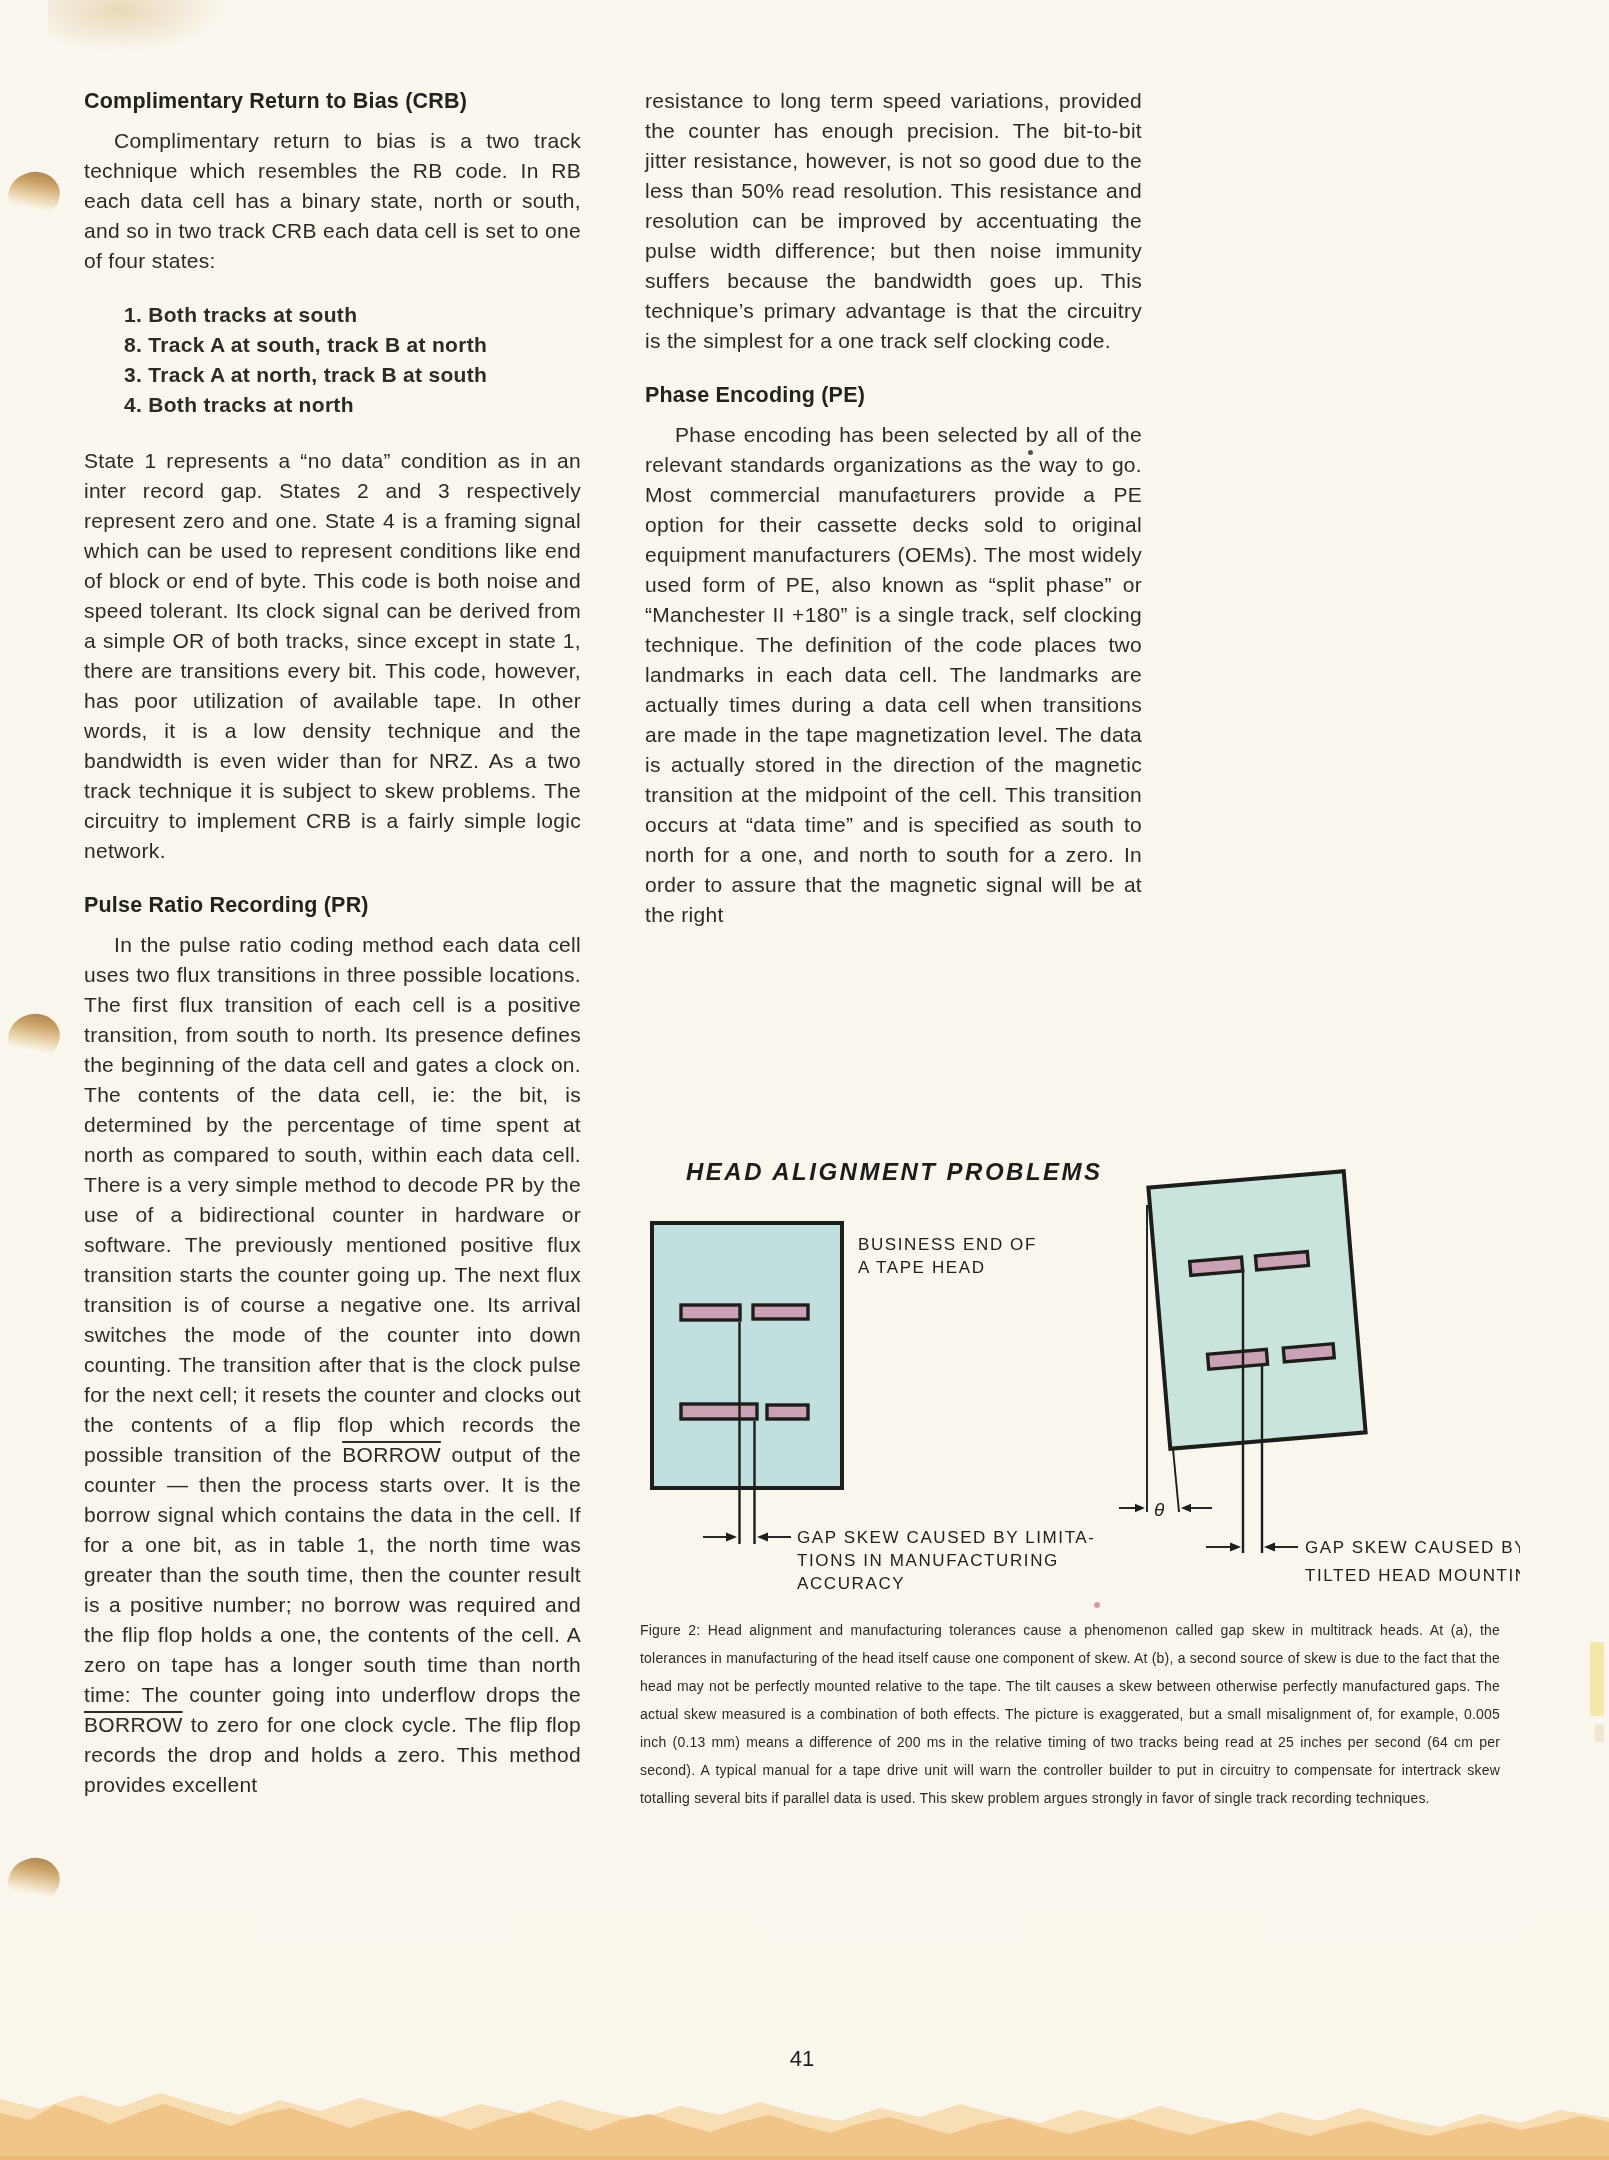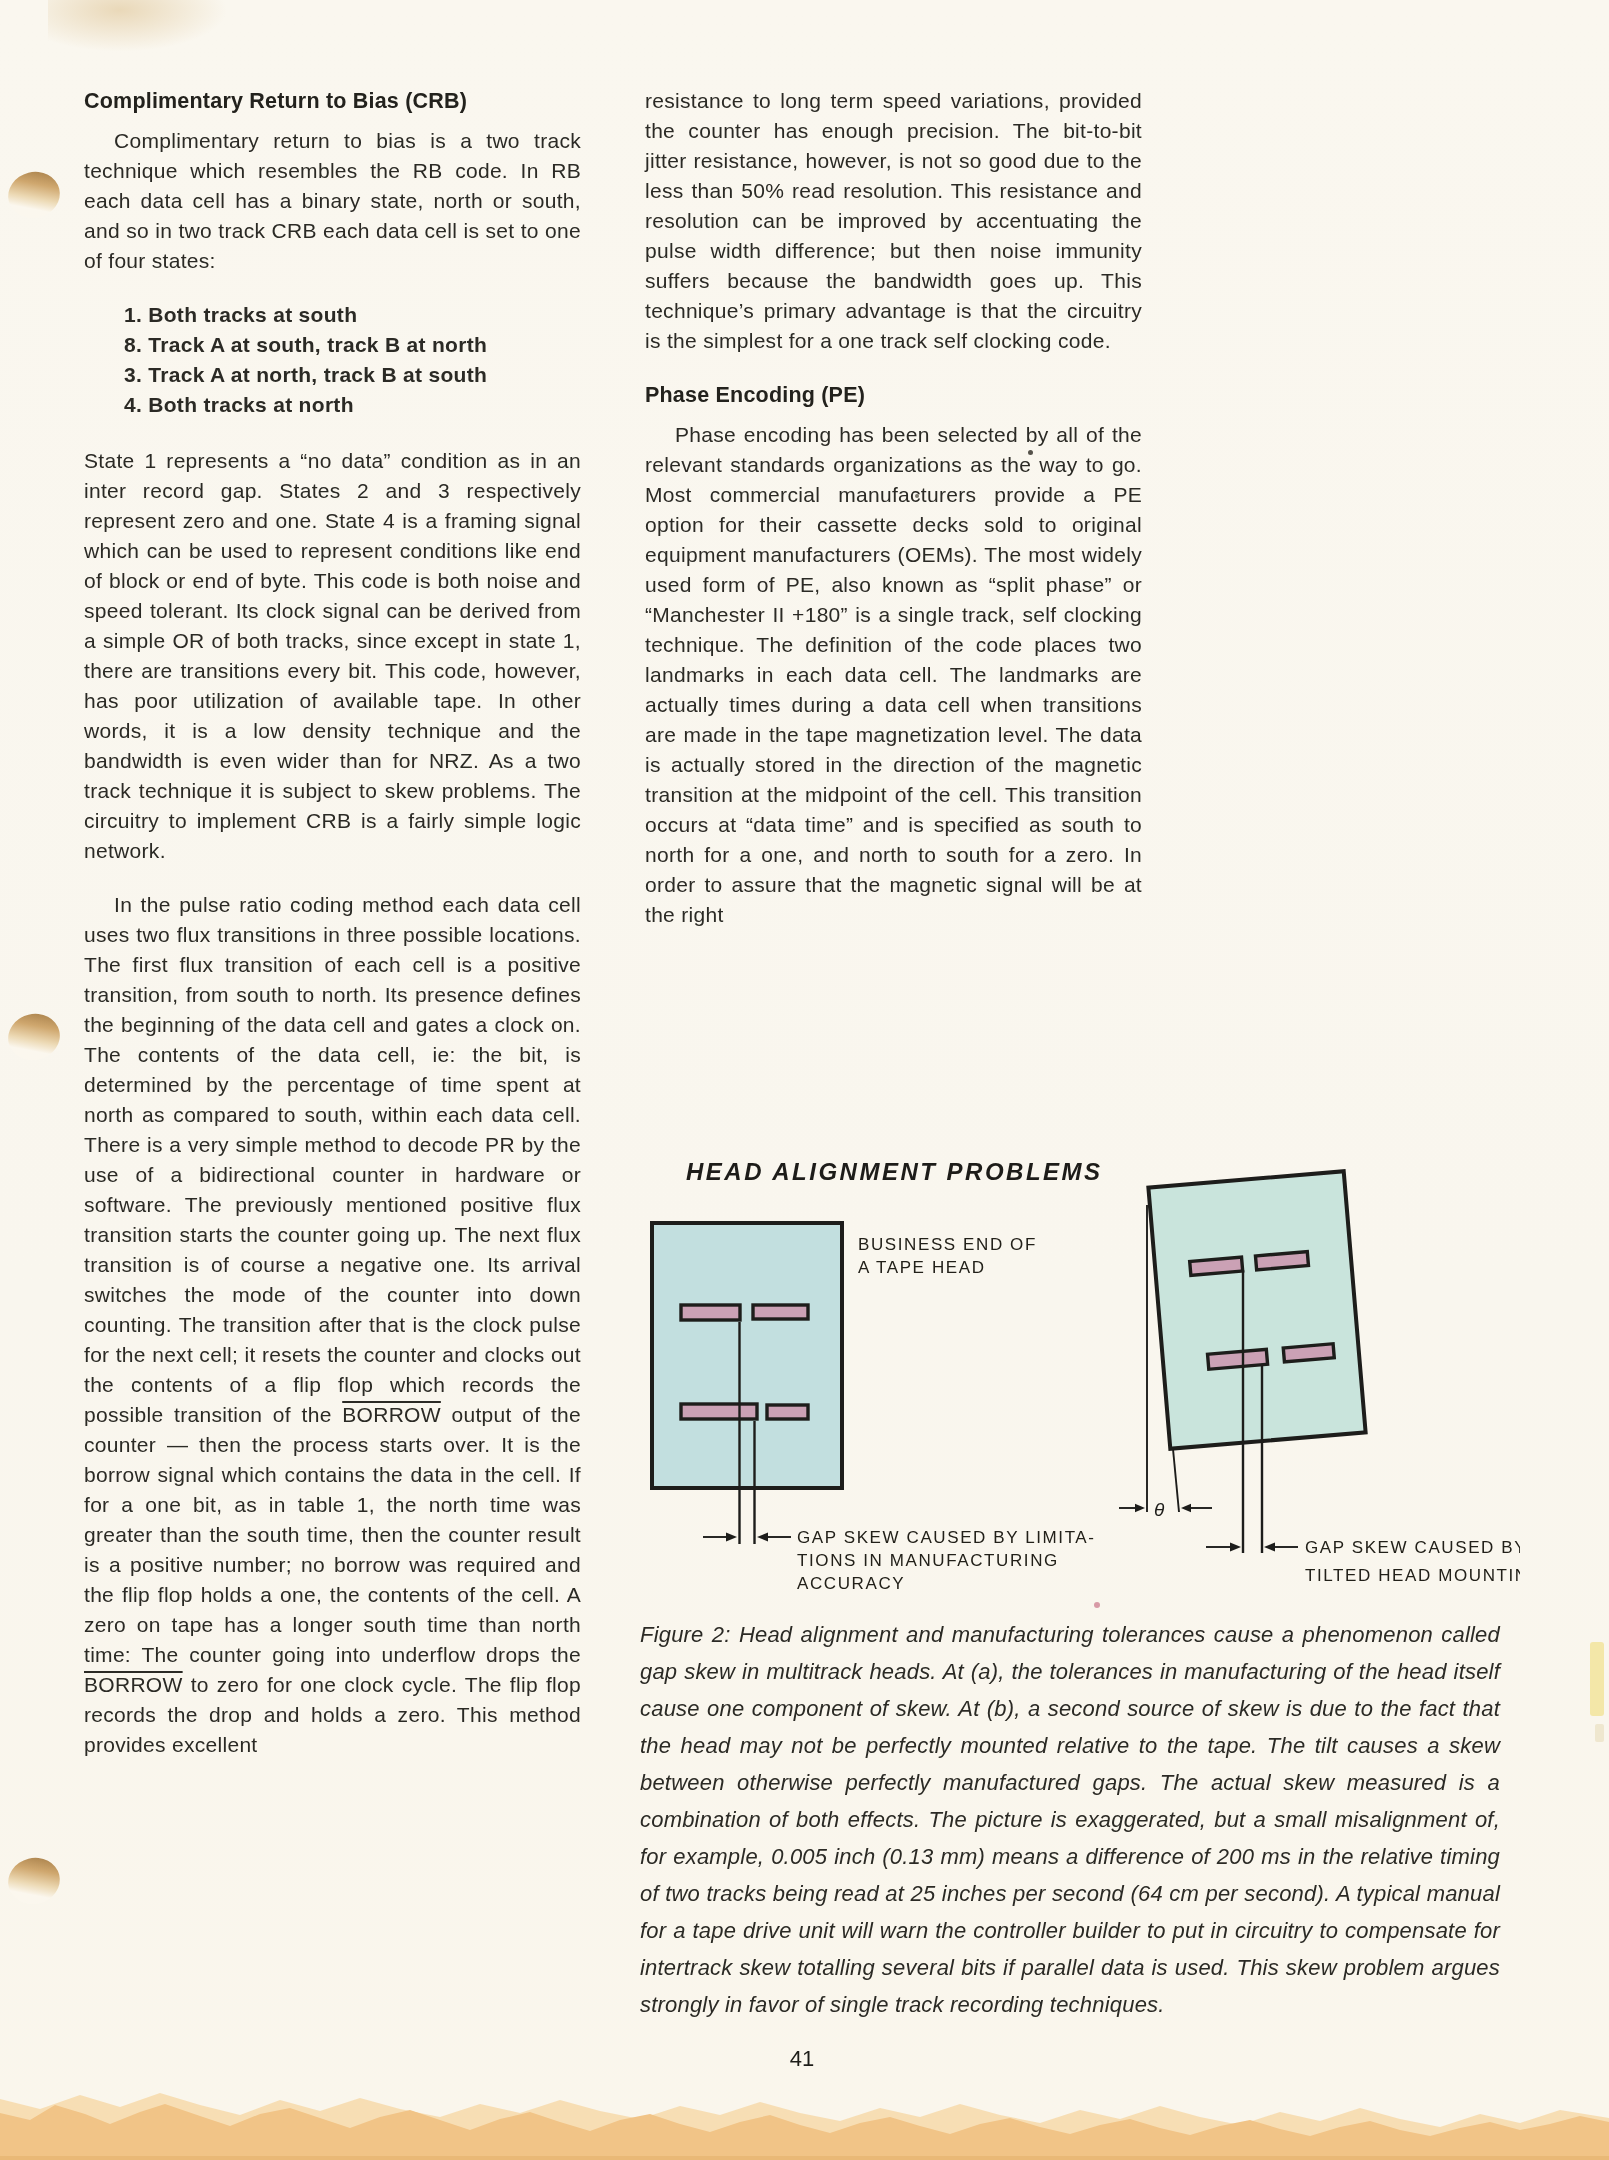--- a/index.html
+++ b/index.html
@@ -27,21 +27,21 @@
     margin:0 0 10px 0;
     letter-spacing:.2px;
     color:#23221d;
   }
   h3.head.spaced{margin-top:20px;}
   .numlist{margin:2px 0 26px 0;padding-left:40px;font-weight:bold;}
   .numlist div{line-height:30px;text-align:left;}
   .overline{text-decoration:overline;text-decoration-thickness:1.5px;}
   #fig-caption{
     position:absolute;left:640px;top:1616px;width:860px;
-    font-size:22px;line-height:37px;font-style:italic;
+    font-size:14px;line-height:28px;
     text-align:justify;letter-spacing:.2px;color:#2b2a25;
   }
   #page-number{
     position:absolute;left:762px;top:2026px;width:80px;
     text-align:center;font-size:22px;font-weight:normal;color:#1d1c18;margin-top:20px;
   }
   
   #figure-svg{position:absolute;left:600px;top:1140px;}
   .fig-title{
     font-size:24px;font-style:italic;font-weight:600;letter-spacing:2.5px;
@@ -91,20 +91,21 @@
   <div class="col" style="left:84px;top:86px;">
     <h3 class="head">Complimentary Return to Bias (CRB)</h3>
     <p class="indent">Complimentary return to bias is a two track technique which resembles the RB code. In RB each data cell has a binary state, north or south, and so in two track CRB each data cell is set to one of four states:</p>
     <div class="numlist">
       <div>1.  Both tracks at south</div>
       <div>8.  Track A at south, track B at north</div>
       <div>3.  Track A at north, track B at south</div>
       <div>4.  Both tracks at north</div>
     </div>
     <p>State 1 represents a “no data” condition as in an inter record gap. States 2 and 3 respectively represent zero and one. State 4 is a framing signal which can be used to represent conditions like end of block or end of byte. This code is both noise and speed tolerant. Its clock signal can be derived from a simple OR of both tracks, since except in state 1, there are transitions every bit. This code, however, has poor utilization of available tape. In other words, it is a low density technique and the bandwidth is even wider than for NRZ. As a two track technique it is subject to skew problems. The circuitry to implement CRB is a fairly simple logic network.</p>
+    <h3 class="head spaced">Pulse Ratio Recording (PR)</h3>
     <p class="indent"><span>In the pulse ratio coding method each data cell uses two flux transitions in three possible locations. The first flux transition of each cell is a positive transition, from south to north. Its presence defines the beginning of the data cell and gates a clock on. The contents of the data cell, ie: the bit, is determined by the percentage of time spent at north as compared to south, within each data cell. There is a very simple method to decode PR by the use of a bidirectional counter in hardware or software. The previously mentioned positive flux transition starts the counter going up. The next flux transition is of course a negative one. Its arrival switches the mode of the counter into down counting. The transition after that is the clock pulse for the next cell; it resets the counter and clocks out the contents of a flip flop which records the possible transition of the </span><span class="overline">BORROW</span><span> output of the counter — then the process starts over. It is the borrow signal which contains the data in the cell. If for a one bit, as in table 1, the north time was greater than the south time, then the counter result is a positive number; no borrow was required and the flip flop holds a one, the contents of the cell. A zero on tape has a longer south time than north time: The counter going into underflow drops the </span><span class="overline">BORROW</span><span> to zero for one clock cycle. The flip flop records the drop and holds a zero. This method provides excellent</span></p>
   </div>
 
   <div class="col" style="left:645px;top:86px;">
     <p>resistance to long term speed variations, provided the counter has enough precision. The bit-to-bit jitter resistance, however, is not so good due to the less than 50% read resolution. This resistance and resolution can be improved by accentuating the pulse width difference; but then noise immunity suffers because the bandwidth goes up. This technique’s primary advantage is that the circuitry is the simplest for a one track self clocking code.</p>
     <h3 class="head spaced">Phase Encoding (PE)</h3>
     <p class="indent">Phase encoding has been selected by all of the relevant standards organizations as the way to go. Most commercial manufacturers provide a PE option for their cassette decks sold to original equipment manufacturers (OEMs). The most widely used form of PE, also known as “split phase” or “Manchester II +180” is a single track, self clocking technique. The definition of the code places two landmarks in each data cell. The landmarks are actually times during a data cell when transitions are made in the tape magnetization level. The data is actually stored in the direction of the magnetic transition at the midpoint of the cell. This transition occurs at “data time” and is specified as south to north for a one, and north to south for a zero. In order to assure that the magnetic signal will be at the right</p>
   </div>
 
   <svg id="figure-svg" width="920" height="480" viewBox="0 0 920 480">

